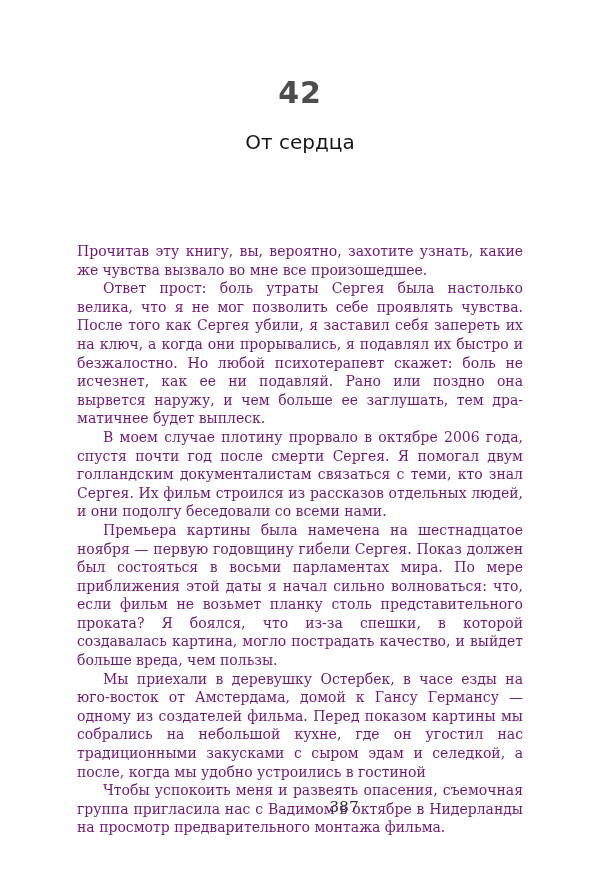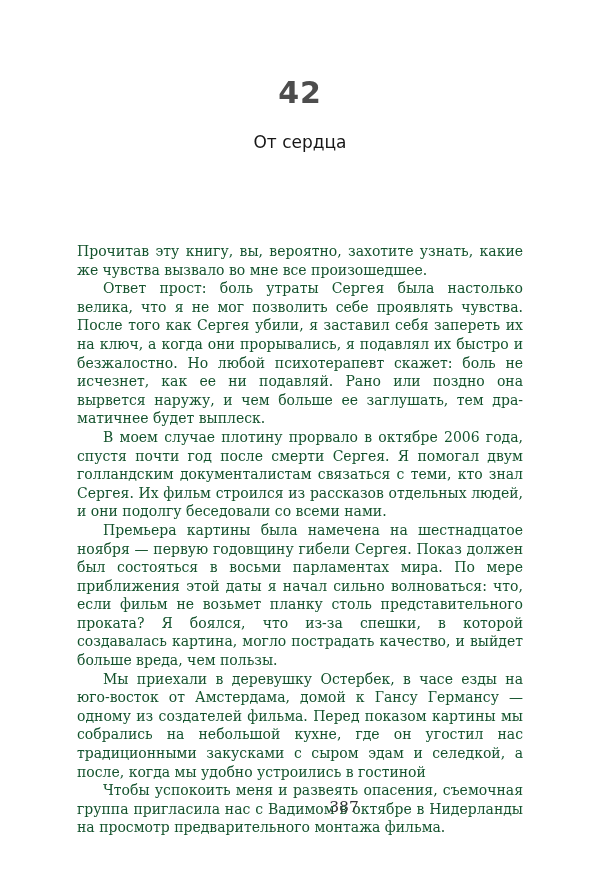--- a/index.html
+++ b/index.html
@@ -29,33 +29,33 @@
   }
   .chapter-title {
     position: absolute;
     top: 127px;
     left: 0;
     width: 100%;
     margin: 0;
     text-align: center;
     font-family: "DejaVu Sans", sans-serif;
     font-weight: normal;
-    font-size: 17px;
+    font-size: 20px;
     line-height: 30px;
     color: #161616;
   }
   .body-text {
     position: absolute;
     left: 77px;
     top: 242px;
     width: 446px;
     font-family: "DejaVu Serif", serif;
     font-size: 14px;
     line-height: 18.6px;
-    color: #14532d;
+    color: #701a75;
     text-align: justify;
     hyphens: manual;
     -webkit-hyphens: manual;
   }
   .body-text p {
     margin: 0;
     padding: 0;
     text-indent: 26px;
   }
   .body-text p.no-indent {

